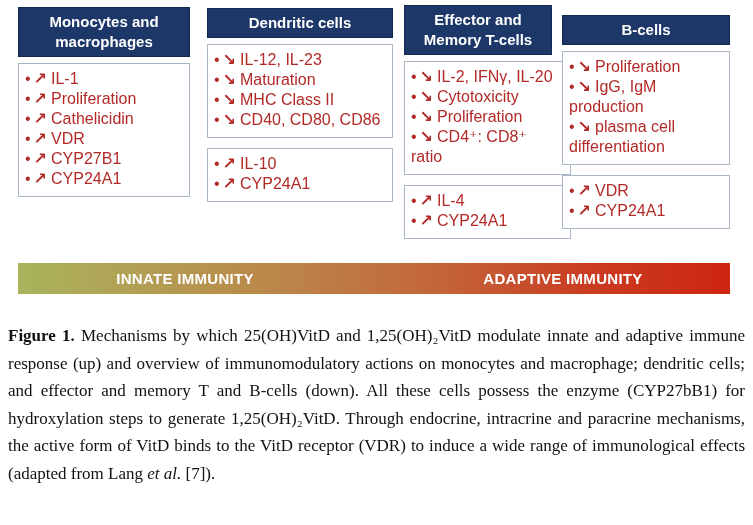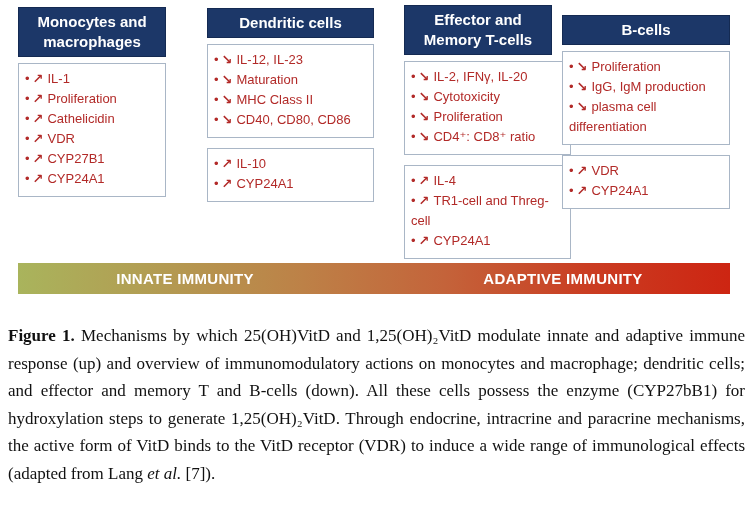--- a/index.html
+++ b/index.html
@@ -9,39 +9,39 @@
     --box-border:#a9b6c6;
     --cap:#111111;
   }
   html,body{margin:0;padding:0;background:#ffffff;}
   .page{
     position:relative;width:753px;height:525px;background:#fff;overflow:hidden;
     font-family:"Liberation Sans","DejaVu Sans",sans-serif;
   }
   #columns{position:absolute;inset:0;}
   .column{position:absolute;}
-  .column:nth-child(1){left:18px;top:7px;width:148px;}
-  .column:nth-child(2){left:207px;top:8px;width:167px;}
+  .column:nth-child(1){left:18px;top:7px;width:172px;}
+  .column:nth-child(2){left:207px;top:8px;width:186px;}
   .column:nth-child(3){left:404px;top:5px;width:167px;}
   .column:nth-child(4){left:562px;top:15px;width:168px;}
   .col-header{
     box-sizing:border-box;width:100%;
     background:var(--navy);border:1px solid var(--navy-border);
     color:#ffffff;font-weight:bold;font-size:15px;line-height:20px;
     text-align:center;padding:4px 2px;
   }
   .column:nth-child(3) .col-header{width:148px;}
   .item-box{
     box-sizing:border-box;
     border:1px solid var(--box-border);background:#ffffff;
     margin-top:6px;padding:5px 8px 7px 6px;
   }
   .item-box + .item-box{margin-top:10px;}
   .item{
-    color:var(--red);font-size:13px;line-height:20px;
+    color:var(--red);font-size:16px;line-height:20px;
   }
   .bullet{margin-right:3px;}
   .arrow{
     font-family:"DejaVu Sans",sans-serif;font-weight:bold;margin-right:4px;
   }
   .bar{
     position:absolute;left:18px;top:263px;width:712px;height:31px;
     display:flex;align-items:center;
   }
   .bar-half{
@@ -90,21 +90,20 @@
       <div class="column">
         <div class="col-header">Effector and Memory T-cells</div>
         <div class="item-box">
           <div class="item"><span class="bullet">•</span><span class="arrow">↘</span><span class="item-text">IL-2, IFNγ, IL-20</span></div>
           <div class="item"><span class="bullet">•</span><span class="arrow">↘</span><span class="item-text">Cytotoxicity</span></div>
           <div class="item"><span class="bullet">•</span><span class="arrow">↘</span><span class="item-text">Proliferation</span></div>
           <div class="item"><span class="bullet">•</span><span class="arrow">↘</span><span class="item-text">CD4⁺: CD8⁺ ratio</span></div>
         </div>
         <div class="item-box">
           <div class="item"><span class="bullet">•</span><span class="arrow">↗</span><span class="item-text">IL-4</span></div>
-          <div class="item"><span class="bullet">•</span><span class="arrow">↗</span><span class="item-text">TR1-cell and Threg-cell</span></div>
           <div class="item"><span class="bullet">•</span><span class="arrow">↗</span><span class="item-text">CYP24A1</span></div>
         </div>
       </div>
       <div class="column">
         <div class="col-header">B-cells</div>
         <div class="item-box">
           <div class="item"><span class="bullet">•</span><span class="arrow">↘</span><span class="item-text">Proliferation</span></div>
           <div class="item"><span class="bullet">•</span><span class="arrow">↘</span><span class="item-text">IgG, IgM production</span></div>
           <div class="item"><span class="bullet">•</span><span class="arrow">↘</span><span class="item-text">plasma cell differentiation</span></div>
         </div>

